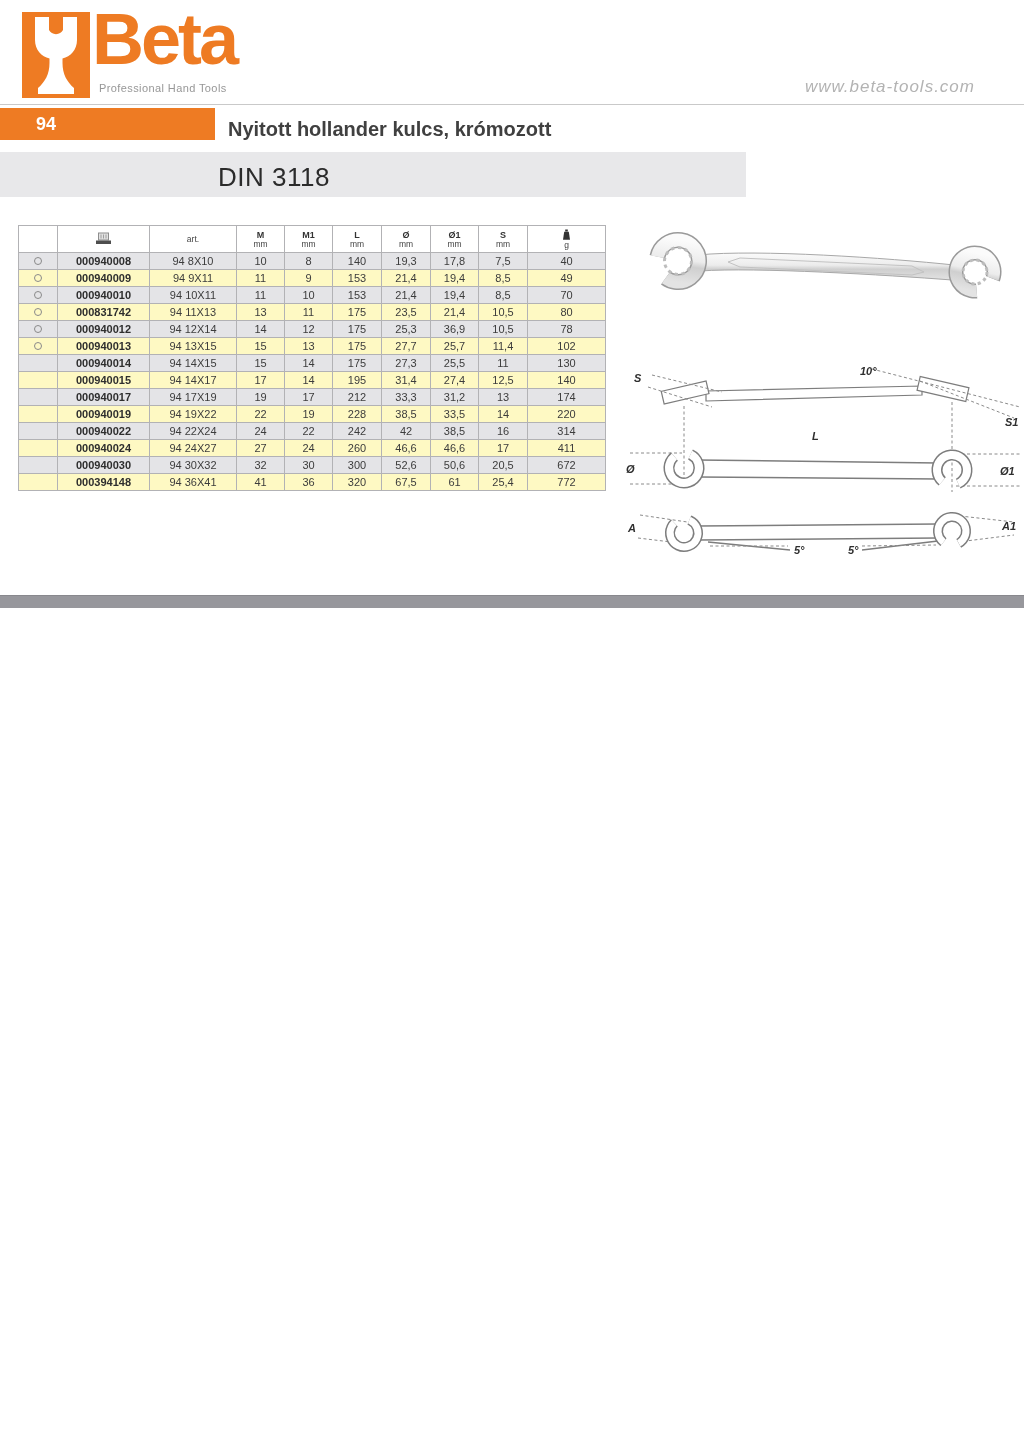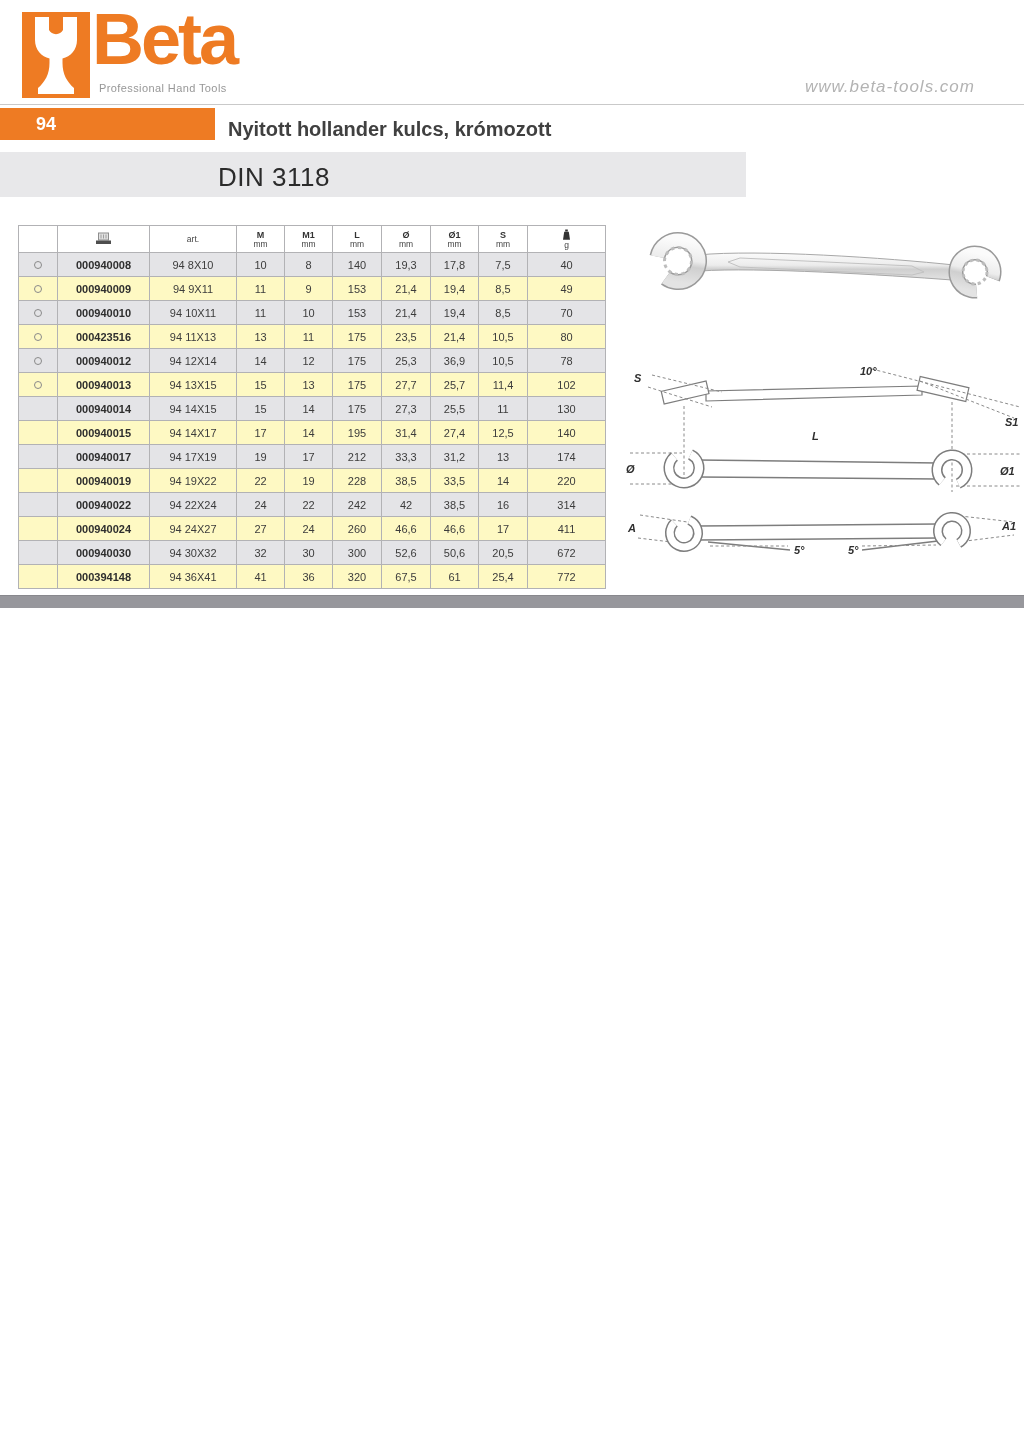--- a/index.html
+++ b/index.html
@@ -21,21 +21,21 @@
   .section-title { position:absolute; left:228px; top:108px; height:43px; display:flex; align-items:center; font-size:20px; font-weight:bold; color:#404040; }
 
   
   .std-band { position:absolute; left:0; top:152px; width:746px; height:45px; background:#e8e8ea; }
   .std-label { position:absolute; left:210px; top:162px; font-size:26px; color:#2b2b2b; letter-spacing:0.5px;margin-left:8px; }
 
   
   .spec-table { position:absolute; left:18px; top:192px; border-collapse:collapse; table-layout:fixed; background:#fef9c3;margin-top:33px; }
   .spec-table th, .spec-table td { border:1px solid #b2b2b5; text-align:center; vertical-align:middle; font-size:11px; color:#3c3c3c; padding:0; }
   .spec-table thead th { height:27px; background:#fff; font-weight:bold; }
-  .spec-table tbody tr { height:24px; }
+  .spec-table tbody tr { height:17px; }
   .spec-table tbody tr:nth-child(odd) td { background:#e4e4e7; }
   .spec-table td.code { font-weight:bold; color:#2e2e2e; }
   .hdr-sym { display:block; font-size:9px; font-weight:bold; color:#333; line-height:10px; }
   .hdr-unit { display:block; font-size:8.5px; font-weight:normal; color:#444; line-height:9px; }
   .dot { display:inline-block; width:8px; height:8px; border:1.4px solid #8a8a8a; border-radius:50%; }
 
   
   .photo-svg { position:absolute; left:628px; top:218px; }
   .tech1-svg { position:absolute; left:622px; top:360px; }
   .tech2-svg { position:absolute; left:622px; top:498px; }
@@ -161,21 +161,21 @@
           <td>11</td>
           <td>10</td>
           <td>153</td>
           <td>21,4</td>
           <td>19,4</td>
           <td>8,5</td>
           <td>70</td>
         </tr>
         <tr>
           <td><span class="dot"></span></td>
-          <td class="code">000423516</td>
+          <td class="code">000831742</td>
           <td>94 11X13</td>
           <td>13</td>
           <td>11</td>
           <td>175</td>
           <td>23,5</td>
           <td>21,4</td>
           <td>10,5</td>
           <td>80</td>
         </tr>
         <tr>

